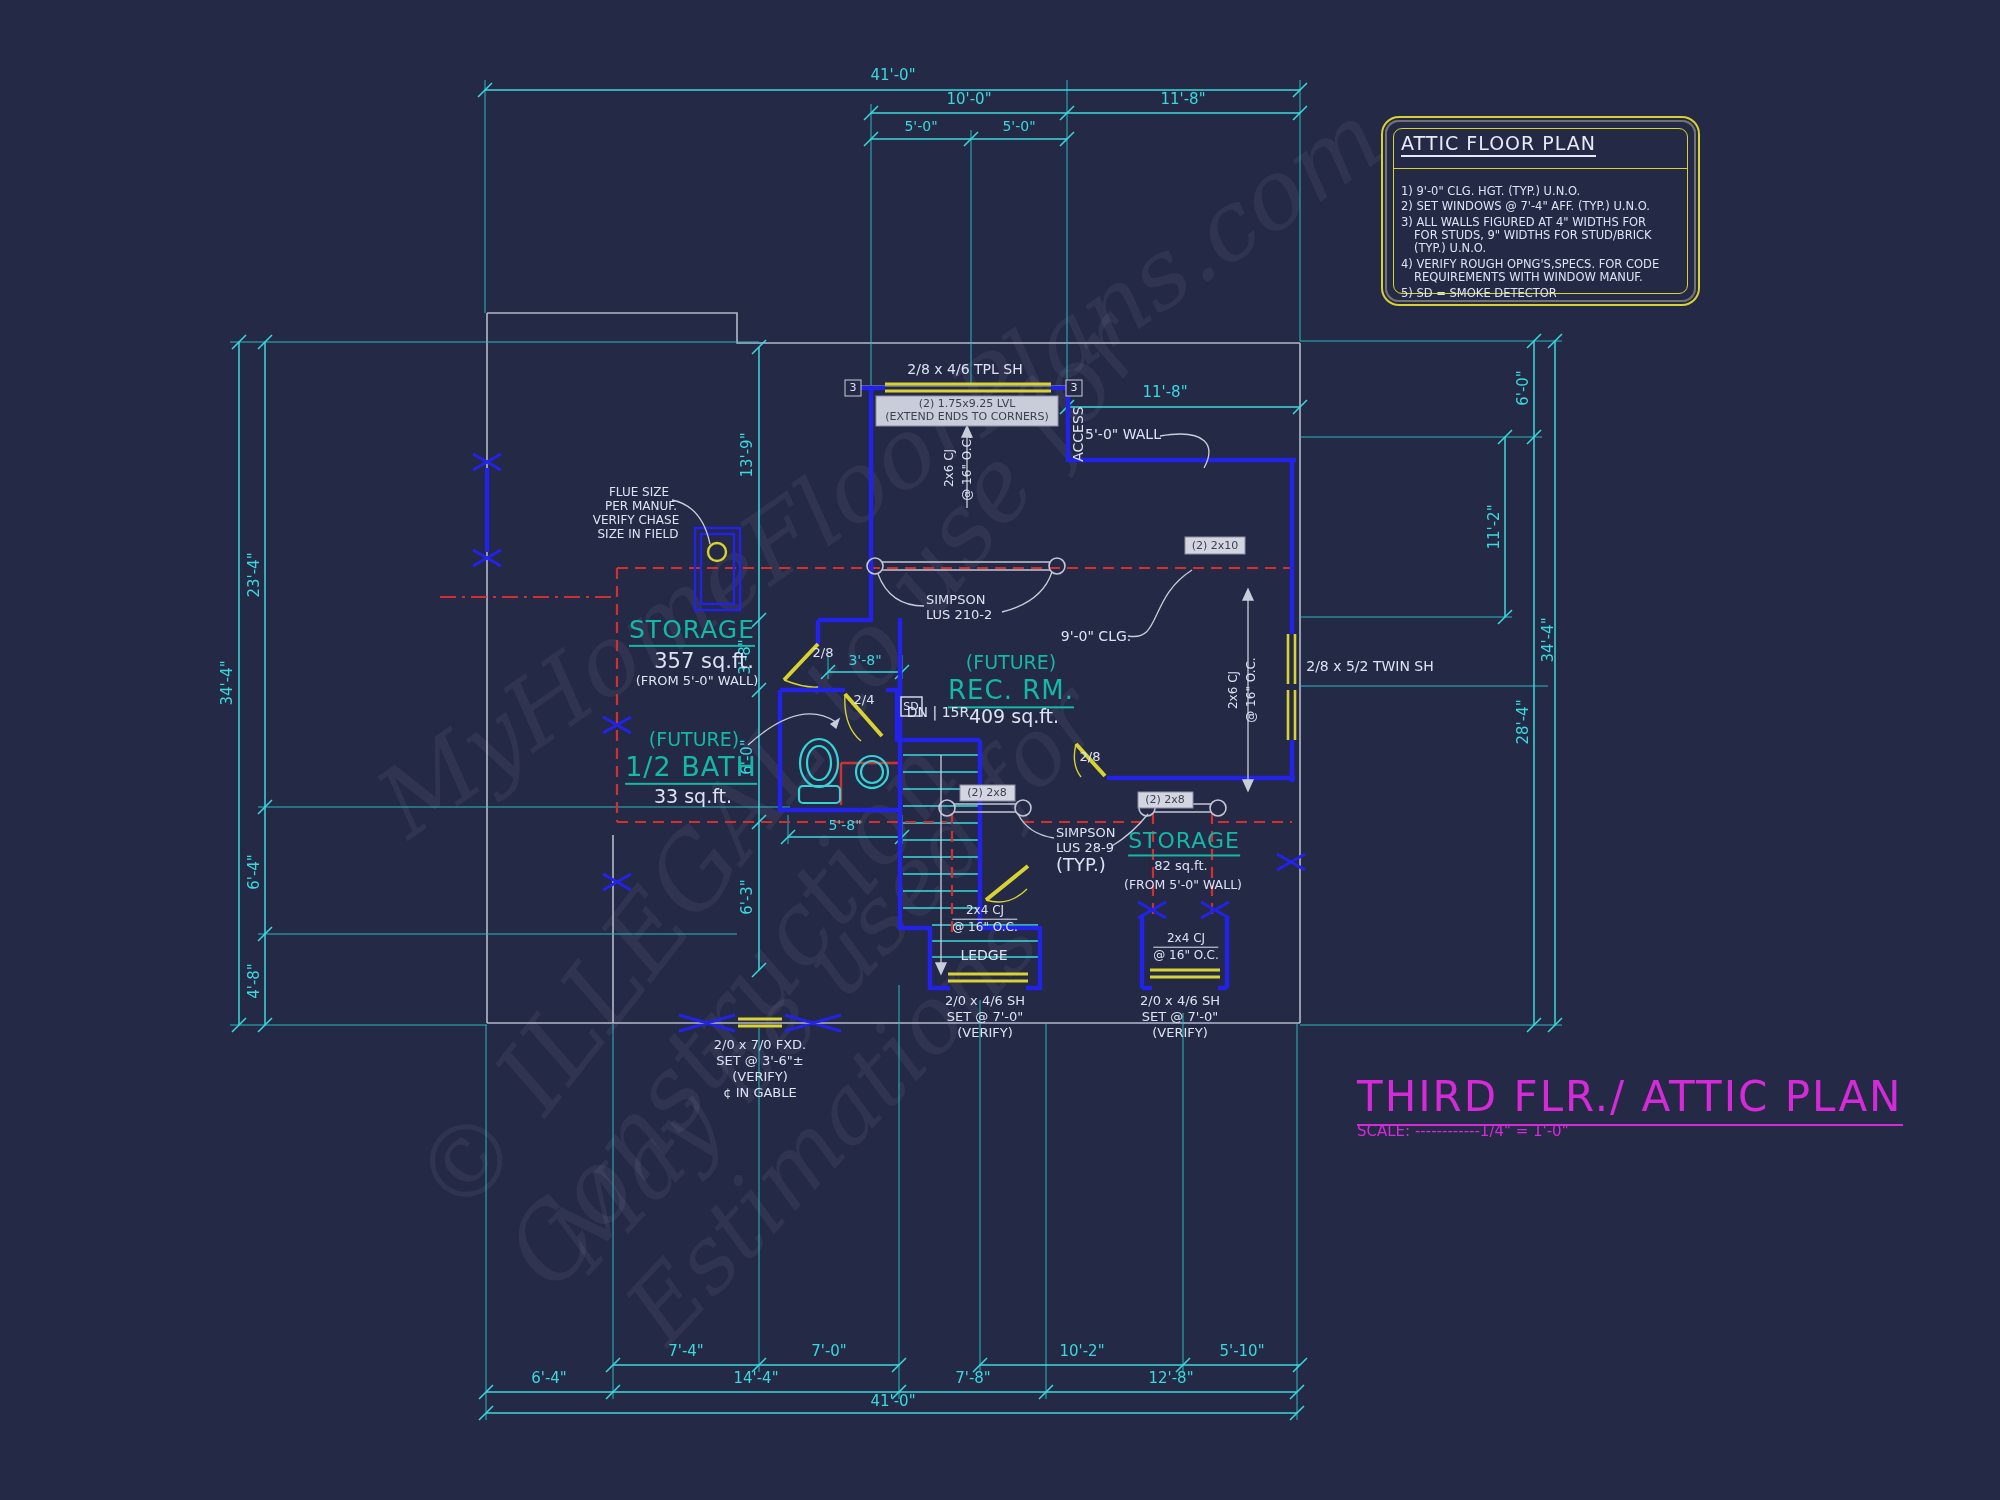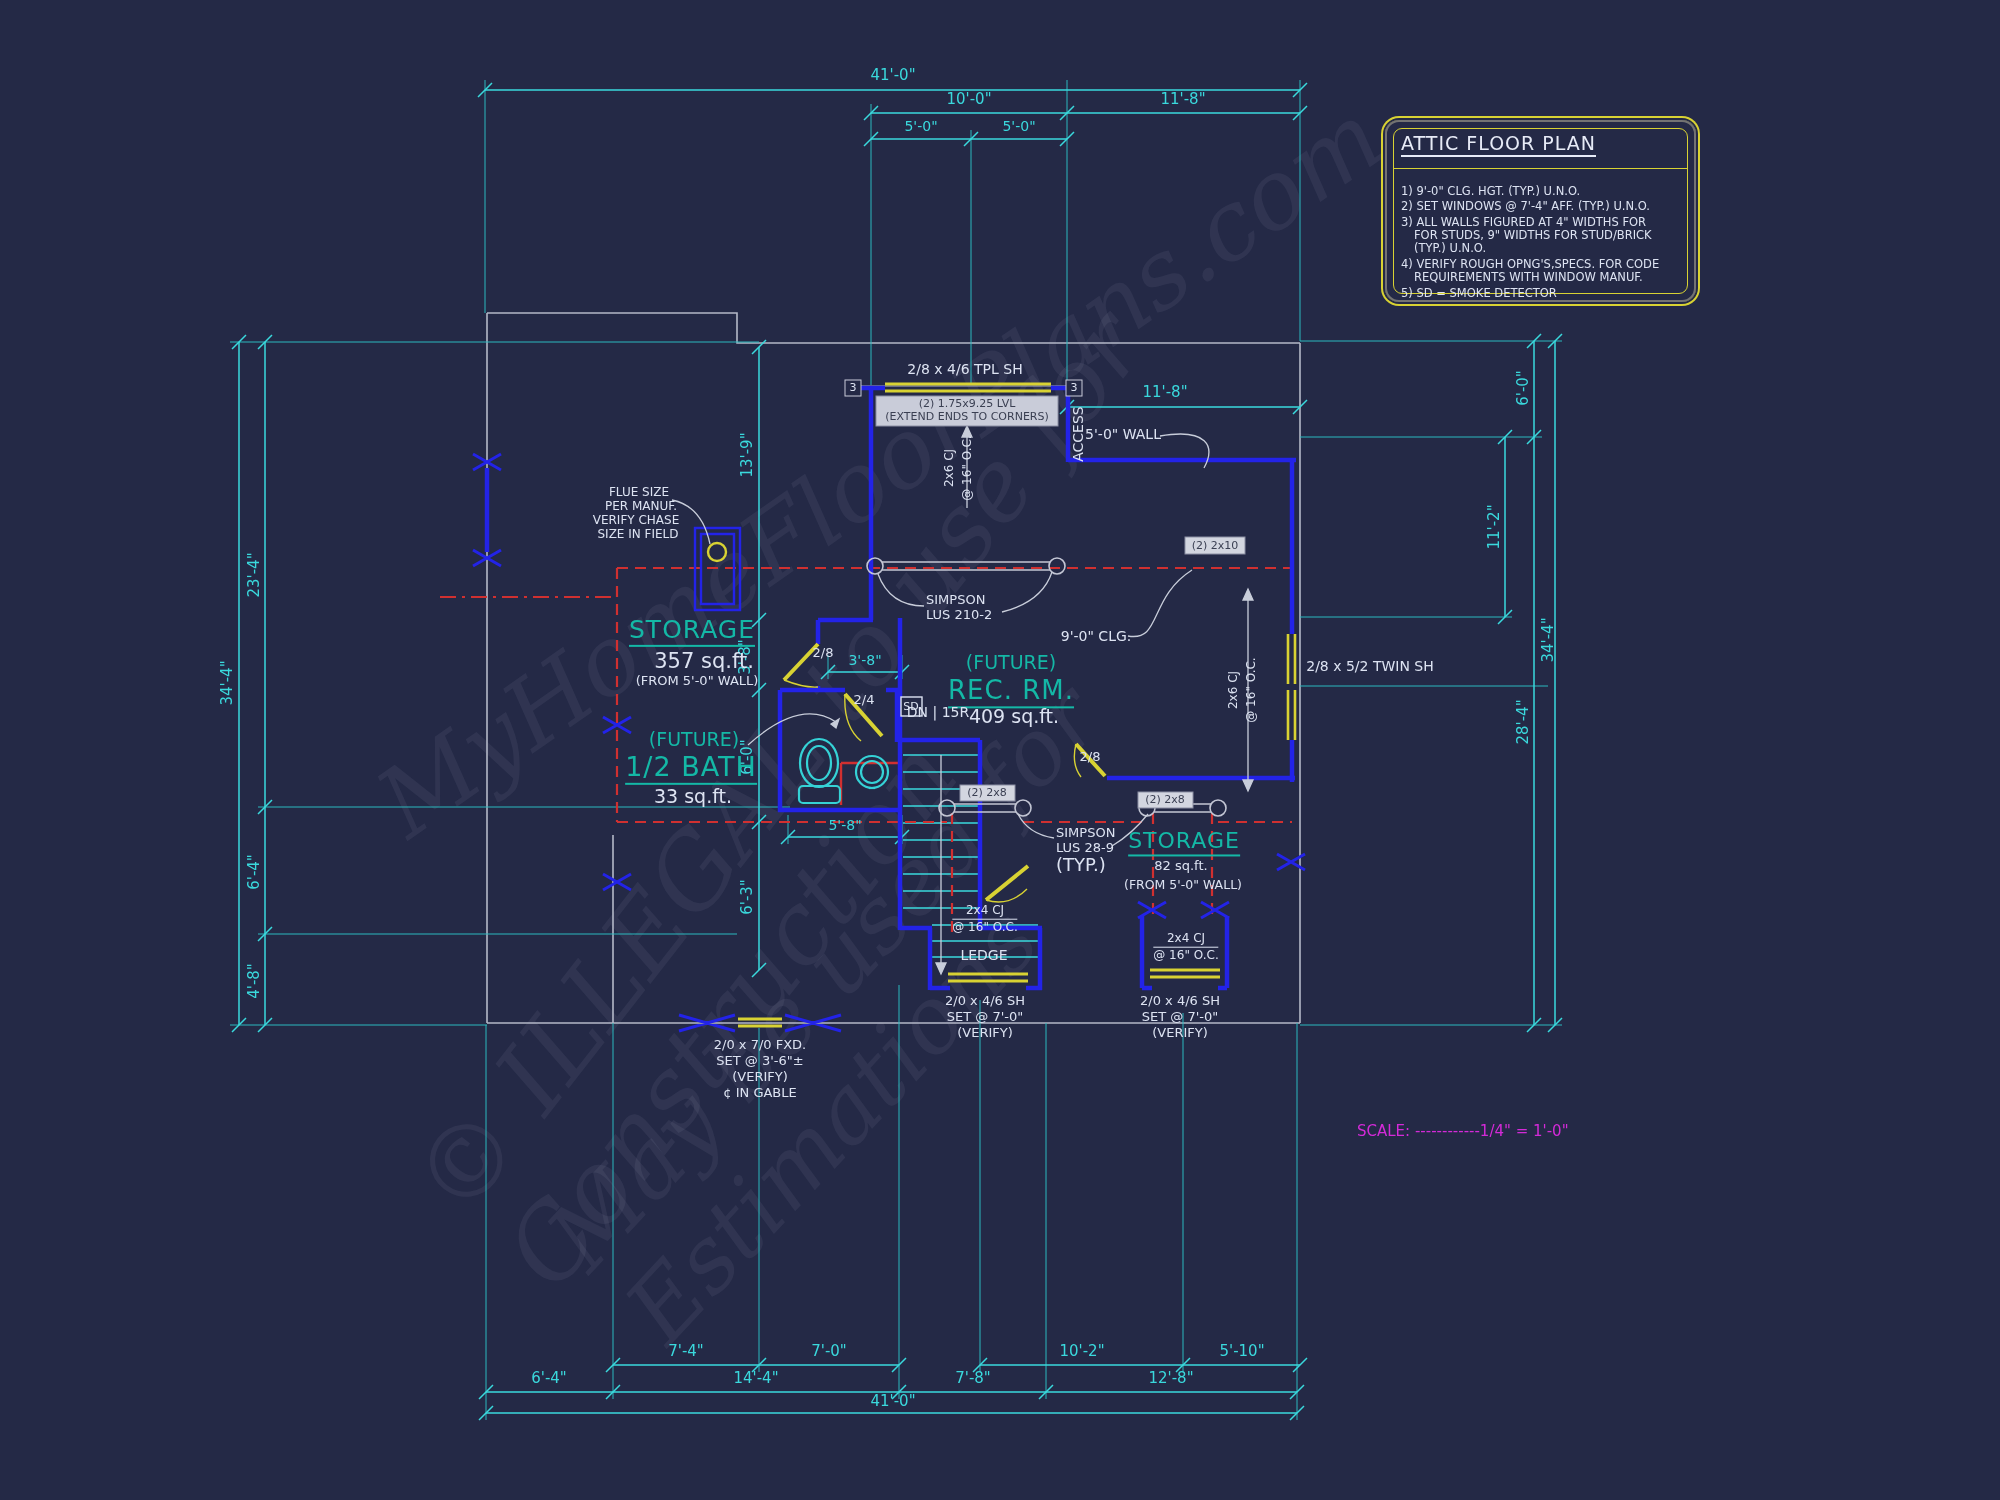--- a/index.html
+++ b/index.html
@@ -180,20 +180,21 @@
     <div class="nb" style="top:62px">1) 9'-0"  CLG. HGT. (TYP.) U.N.O.</div>
     <div class="nb" style="top:77px">2) SET WINDOWS @ 7'-4" AFF. (TYP.) U.N.O.</div>
     <div class="nb" style="top:93px">3) ALL WALLS FIGURED AT 4" WIDTHS FOR</div>
     <div class="nb in" style="top:106px">FOR STUDS, 9" WIDTHS FOR STUD/BRICK</div>
     <div class="nb in" style="top:119px">(TYP.) U.N.O.</div>
     <div class="nb" style="top:135px">4) VERIFY ROUGH OPNG'S,SPECS. FOR CODE</div>
     <div class="nb in" style="top:148px">REQUIREMENTS WITH WINDOW MANUF.</div>
     <div class="nb" style="top:164px">5) SD = SMOKE DETECTOR</div>
   </div>
 
+  <div class="title">THIRD FLR./ ATTIC PLAN</div>
   <div class="scaleline">SCALE: ------------1/4" = 1'-0"</div>
 
   <div class="t c cy" style="left:893px;top:76px">41'-0"</div>
   <div class="t c cy" style="left:969px;top:100px">10'-0"</div>
   <div class="t c cy" style="left:1183px;top:100px">11'-8"</div>
   <div class="t c cy" style="left:921px;top:126px;font-size:14px">5'-0"</div>
   <div class="t c cy" style="left:1019px;top:126px;font-size:14px">5'-0"</div>
   <div class="t c cy" style="left:1165px;top:393px">11'-8"</div>
 
   <div class="t r cy" style="left:228px;top:683px">34'-4"</div>

